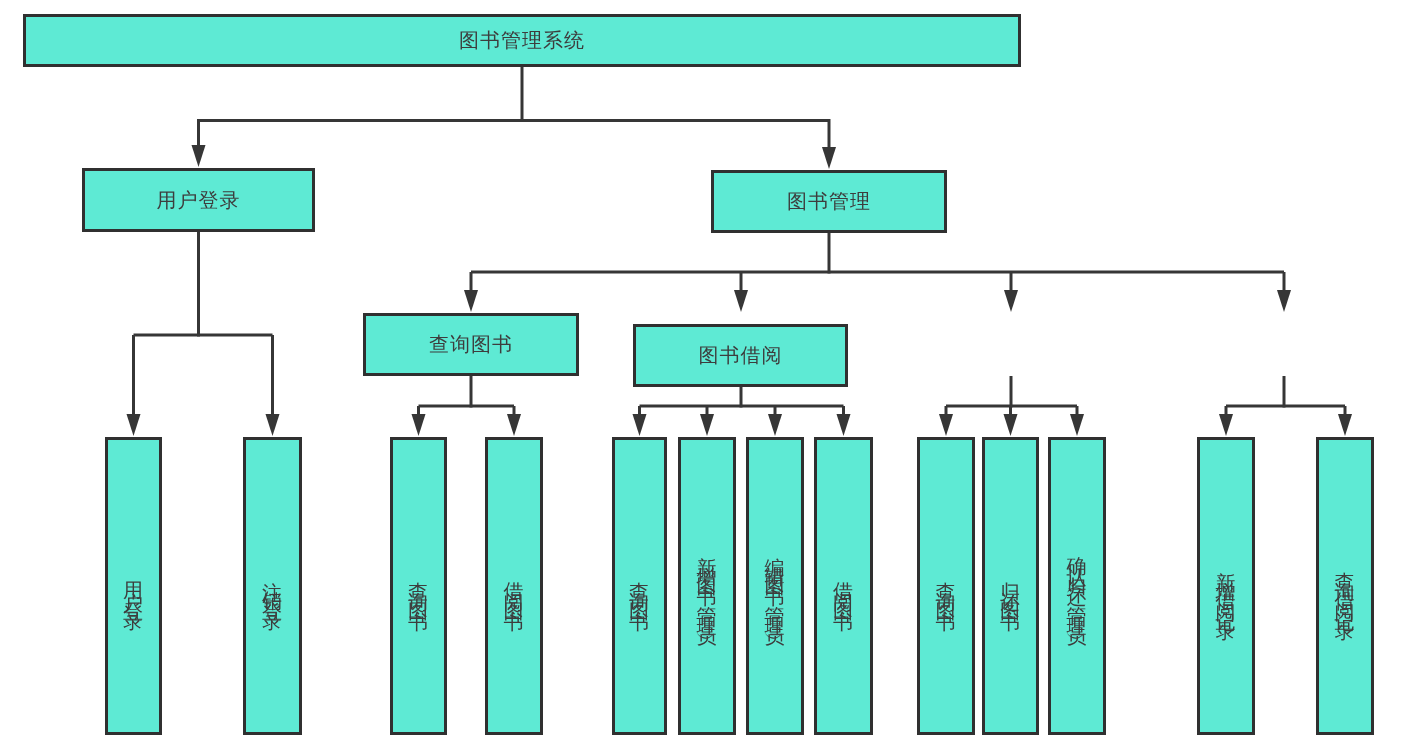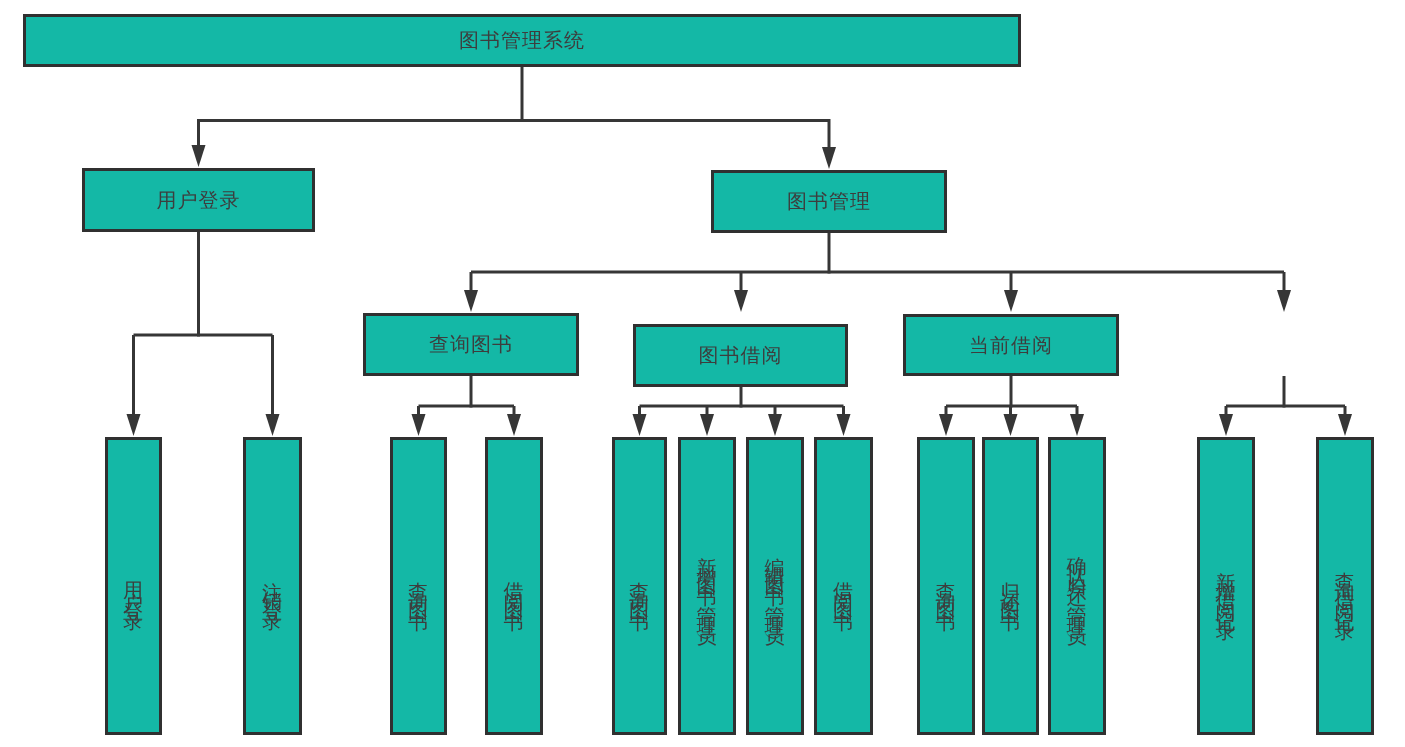--- a/index.html
+++ b/index.html
@@ -2,21 +2,21 @@
 <html><head>
 <meta charset="utf-8">
 <style>
   html,body{margin:0;padding:0;background:#ffffff;}
   .canvas{
     position:relative;width:1405px;height:747px;background:#ffffff;
     font-family:"Liberation Sans",sans-serif;overflow:hidden;
   }
   .wires{position:absolute;left:0;top:0;width:1405px;height:747px;pointer-events:none;}
   .node{
-    position:absolute;box-sizing:border-box;border:3px solid #303030;background:#14b8a6;
+    position:absolute;box-sizing:border-box;border:3px solid #303030;background:#5eead4;
     display:flex;align-items:center;justify-content:center;color:#3d3d3d;z-index:2;
   }
   .h{font-size:20px;letter-spacing:1px;white-space:nowrap;}
   .v .lbl{
     writing-mode:vertical-rl;text-orientation:mixed;
     font-size:20px;letter-spacing:10px;line-height:1.1;
   }
   .watermark{
     position:absolute;left:1188px;top:718px;z-index:6;
     font-size:18px;color:#a2a2a2;white-space:nowrap;letter-spacing:0.5px;
@@ -104,23 +104,20 @@
   <div class="node h" style="left:711px;top:170px;width:236px;height:63px;">
     <span class="lbl">图书管理</span>
   </div>
 
   <div class="node h" style="left:363px;top:313px;width:216px;height:63px;">
     <span class="lbl">查询图书</span>
   </div>
   <div class="node h" style="left:633px;top:324px;width:215px;height:63px;">
     <span class="lbl">图书借阅</span>
   </div>
-  <div class="node h" style="left:903px;top:314px;width:216px;height:62px;">
-    <span class="lbl">当前借阅</span>
-  </div>
 
   <div class="node v" style="left:105px;top:437px;width:57px;height:298px;">
     <span class="lbl">用户登录</span>
   </div>
   <div class="node v" style="left:243px;top:437px;width:59px;height:298px;">
     <span class="lbl">注销登录</span>
   </div>
 
   <div class="node v" style="left:390px;top:437px;width:57px;height:298px;">
     <span class="lbl">查询图书</span>

